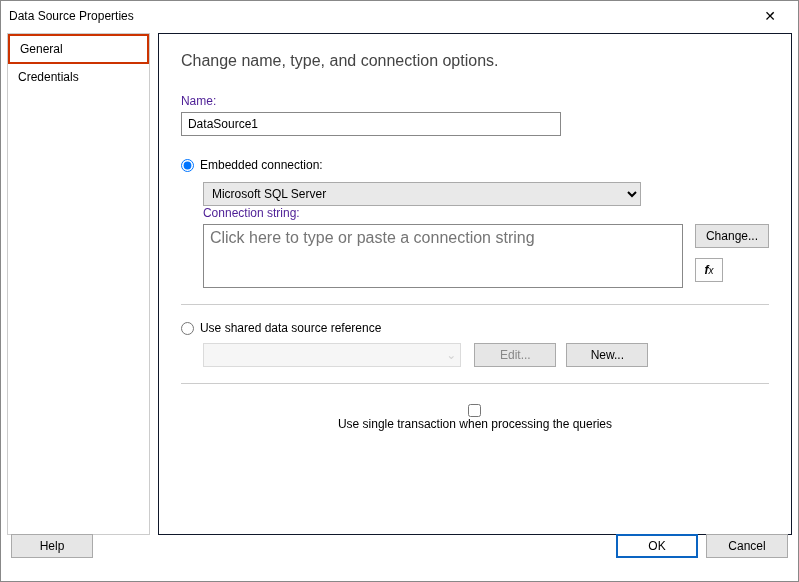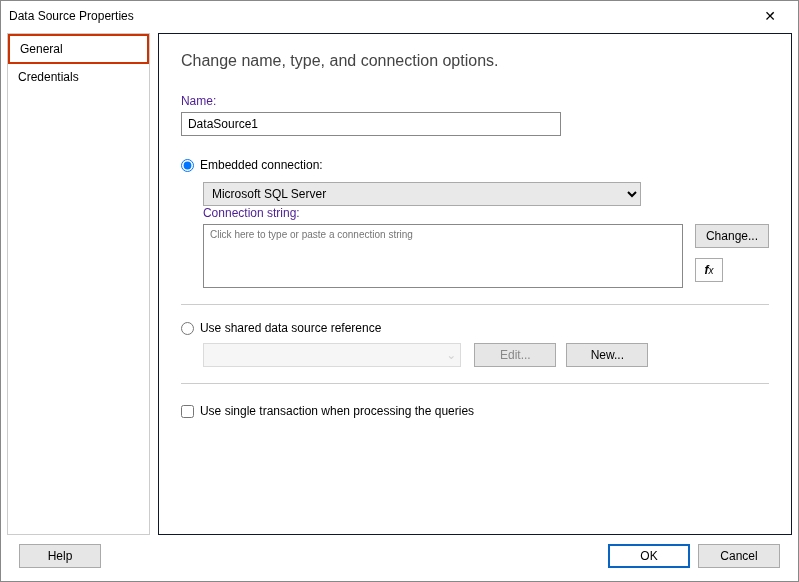--- a/index.html
+++ b/index.html
@@ -10,31 +10,31 @@
     .sidebar { width: 156px; border: 1px solid #ccc; background: #fff; }
     .sidebar-item { padding: 6px 10px; cursor: default; }
     .sidebar-item.selected { border: 2px solid #c30; outline: none; }
     .main { flex: 1; border: 1px solid #0f172a; padding: 18px 22px 10px 22px; position: relative; }
     .heading { font-size: 16px; color: #444; margin-bottom: 24px; }
     .field-label { font-size: 12px; color: #4c1d95; margin-bottom: 4px; }
     .text-input { width: 380px; height: 24px; border: 1px solid #888; padding: 2px 6px; font-size: 12px; }
     .row-radio { display: flex; align-items: center; gap: 6px; margin-top: 22px; }
     .indent { margin-left: 22px; margin-top: 10px; }
     .select { width: 438px; height: 24px; border: 1px solid #aaa; background: #e9e9e9; font-size: 12px; padding: 2px 4px; }
-    .textarea { width: 480px; height: 64px; border: 1px solid #888; padding: 4px 6px; font-size: 10px; color: #888; resize: none; }
+    .textarea { width: 480px; height: 64px; border: 1px solid #888; padding: 4px 6px; font-size: 16px; color: #888; resize: none; }
     .hr-line { border-top: 1px solid #ccc; margin: 16px 0; }
     .btn { height: 24px; border: 1px solid #aaa; background: #e6e6e6; padding: 0 10px; font-size: 12px; cursor: default; min-width: 66px; }
     .btn:disabled { color: #888; }
     .btn-fx { width: 28px; height: 24px; border: 1px solid #aaa; background: #fdfdfd; font-style: italic; font-family: 'Times New Roman', serif; font-size: 13px; }
     .shared-row { display: flex; align-items: center; gap: 10px; margin-left: 22px; margin-top: 8px; }
     .select-disabled { width: 258px; height: 24px; border: 1px solid #ccc; background: #f3f3f3; appearance: none; padding: 2px 4px; color: #aaa; position: relative; }
     .select-disabled::after { content: ""; }
     .dropdown-arrow { display: inline-block; margin-left: -18px; margin-right: 8px; color: #888; pointer-events: none; }
-    .checkbox-row { display: flex; align-items: center; gap: 6px; margin-top: 20px; }
-    .footer { position: absolute; bottom: 4px; left: 0; right: 0; height: 42px; display: flex; align-items: center; justify-content: space-between; padding: 0 18px; }
+    .checkbox-row { display: flex; align-items: center; margin-top: 20px; flex-direction: column; }
+    .footer { position: absolute; bottom: 14px; left: 0; right: 0; height: 42px; display: flex; align-items: center; justify-content: space-between; padding: 0 10px; }
     .footer-right { display: flex; gap: 8px; }
     .btn-ok { border: 2px solid #0a64c2; background: #fff; width: 82px; }
     .btn-footer { width: 82px; height: 24px; border: 1px solid #aaa; background: #e6e6e6; }
     input[type=radio], input[type=checkbox] { margin: 0; }
     .conn-area { display: flex; gap: 12px; align-items: flex-start; }
   </style>
 </head>
 <body>
 
 <div class="titlebar">

